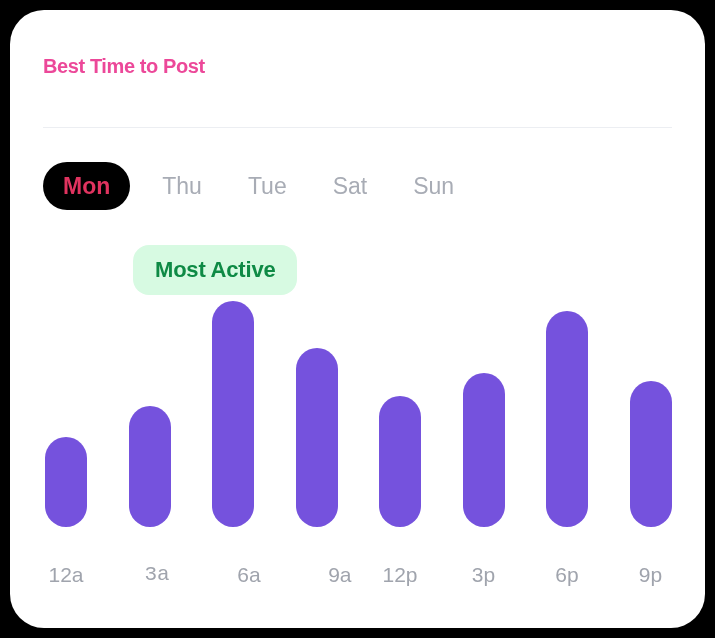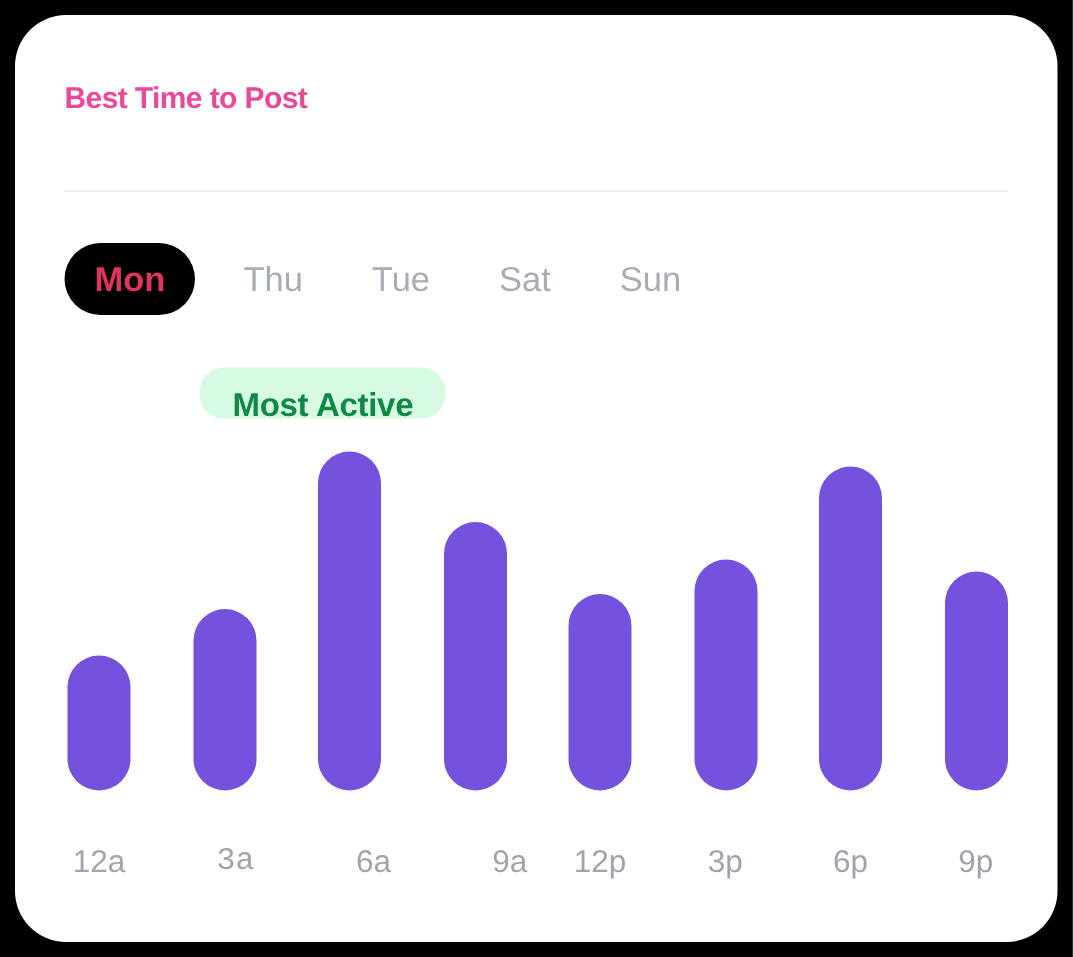--- a/index.html
+++ b/index.html
@@ -80,21 +80,21 @@
     color: #e0335f;
     font-weight: bold;
     padding: 0 20px;
   }
 
   
   .most-active-badge {
     position: absolute;
     left: 123px;
     top: 235px;
-    height: 34px;
+    height: 50px;
     line-height: 50px;
     padding: 0 22px;
     background: #d7fae2;
     color: #0e8a45;
     border-radius: 16px;
     font-size: 22px;
     font-weight: bold;
     letter-spacing: -0.2px;
     white-space: nowrap;
   }

